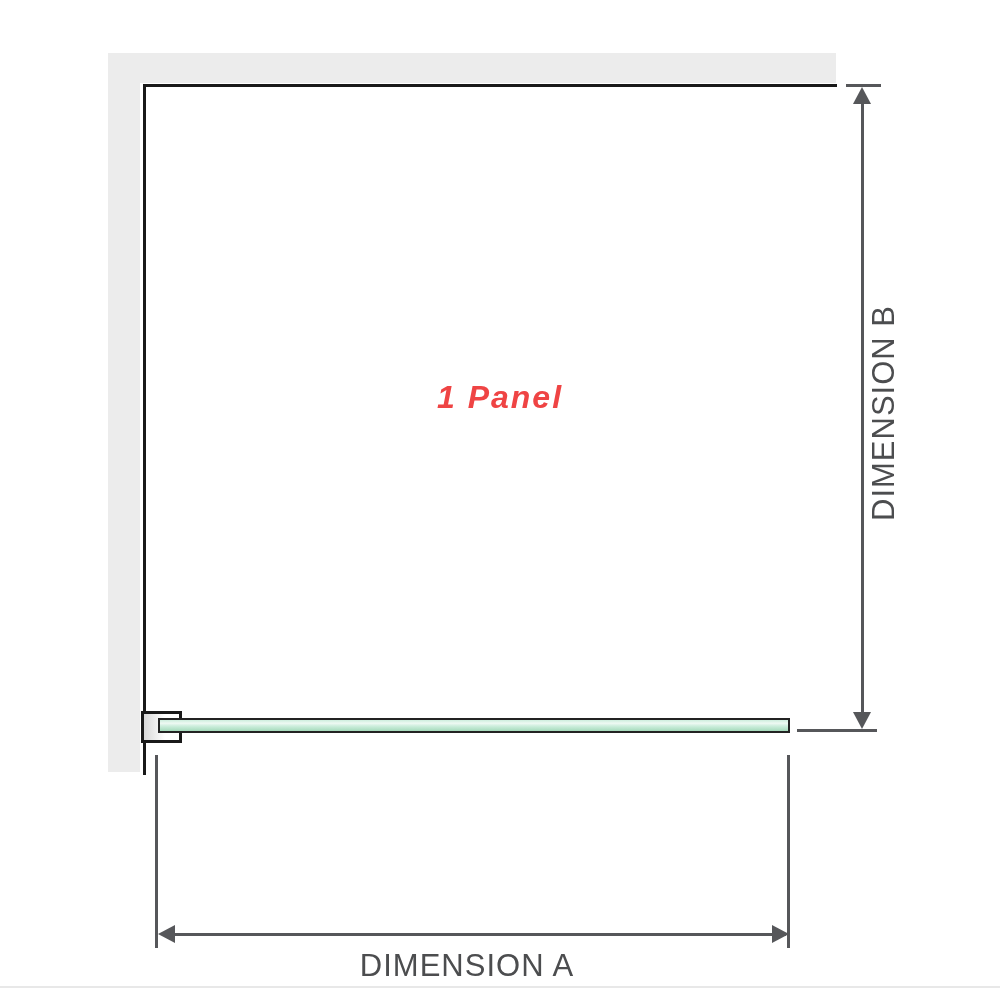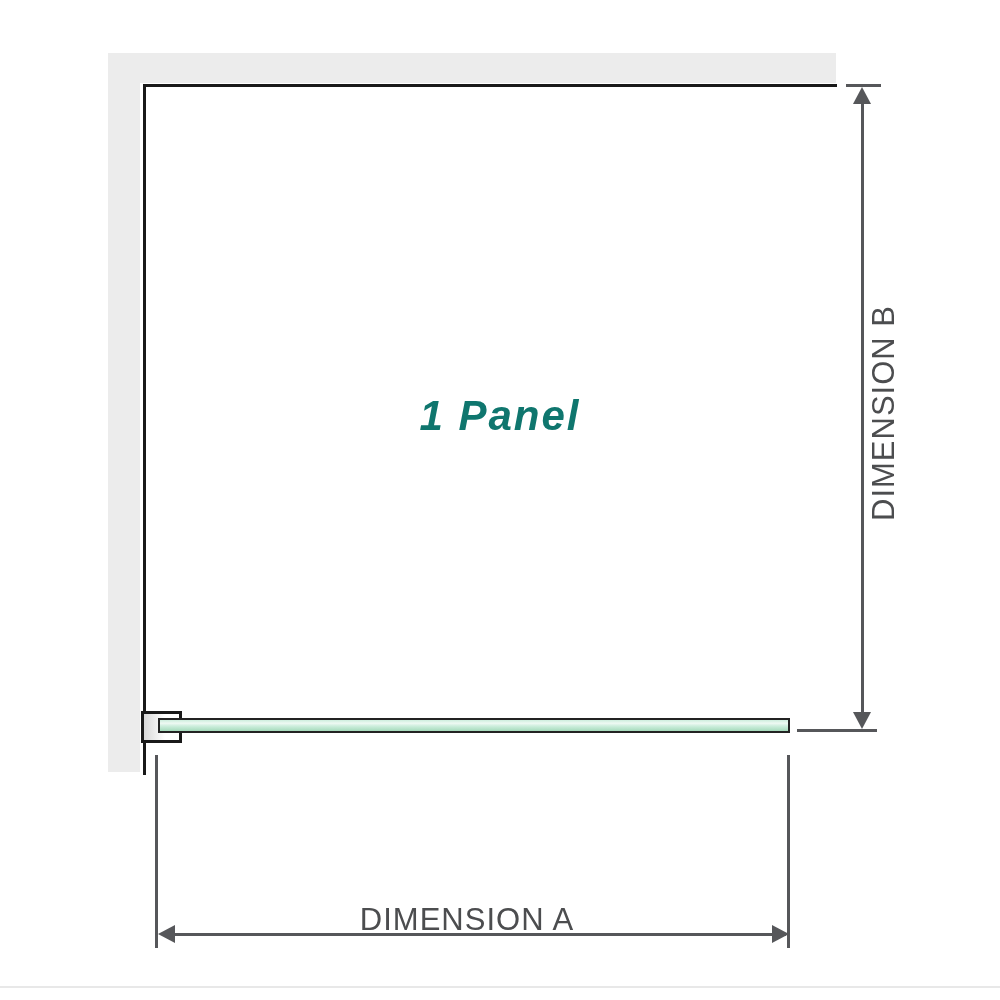--- a/index.html
+++ b/index.html
@@ -17,24 +17,24 @@
   .wall-top  { left: 108px; top: 53px; width: 728px; height: 30px; }
   .wall-left { left: 108px; top: 53px; width: 32px;  height: 719px; }
 
   
   .edge { position: absolute; background: #191919; }
   .edge-top  { left: 143px; top: 84px; width: 694px; height: 3px; }
   .edge-left { left: 143px; top: 84px; width: 3px;  height: 691px; }
 
   
   .panel-label {
-    position: absolute; left: 500px; top: 416px;
+    position: absolute; left: 500px; top: 397px;
     transform: translate(-50%, -50%);
-    font-style: italic; font-weight: 700; font-size: 42px;
-    letter-spacing: 2px; color: #0f766e; white-space: nowrap;
+    font-style: italic; font-weight: 700; font-size: 32px;
+    letter-spacing: 2px; color: #ef4444; white-space: nowrap;
   }
 
   
   .bracket {
     position: absolute; left: 141px; top: 711px; width: 41px; height: 32px;
     box-sizing: border-box; border: 3px solid #191919;
     background: linear-gradient(90deg, #d7d7d7 0%, #efefef 35%, #ffffff 60%);
   }
   .glass {
     position: absolute; left: 158px; top: 718px; width: 632px; height: 15px;
@@ -64,21 +64,21 @@
                  border-right: 17px solid #56575a; }
   .arrow-right { left: 772px; top: 925px;
                  border-top: 9px solid transparent; border-bottom: 9px solid transparent;
                  border-left: 17px solid #56575a; }
 
   
   .dim-label {
     position: absolute; color: #4c4d4f; font-size: 31px;
     letter-spacing: 1px; white-space: nowrap;
   }
-  .labelA { left: 467px; top: 920px; transform: translate(-50%, -50%); }
+  .labelA { left: 467px; top: 966px; transform: translate(-50%, -50%); }
   .labelB { left: 884px; top: 413px; transform: translate(-50%, -50%) rotate(-90deg); }
 
   
   .bottom-sep { position: absolute; left: 0; top: 986px; width: 1000px; height: 2px; background: #e8e8e8; }
 </style>
 </head>
 <body>
 
 <div class="diagram">
 

